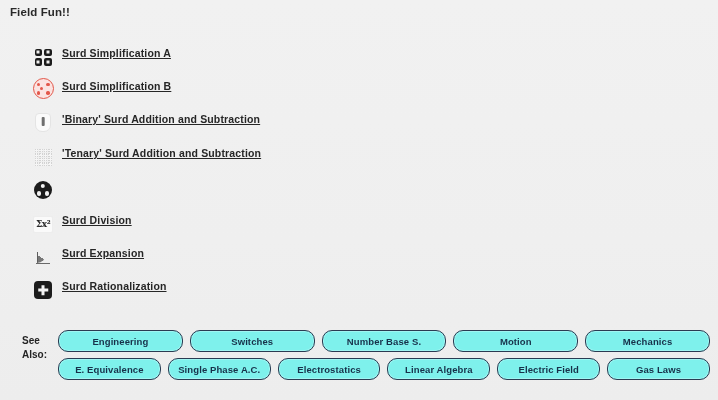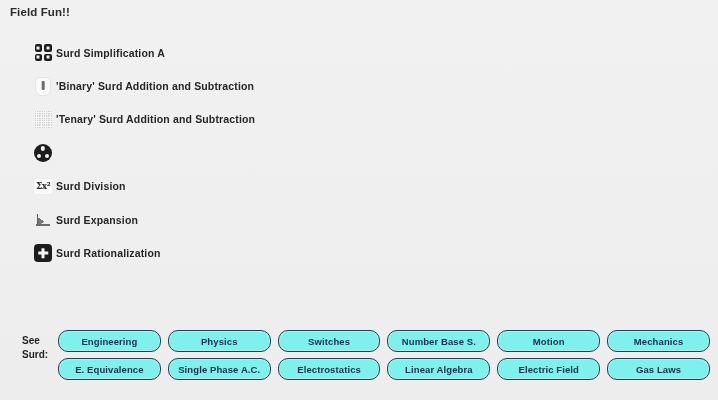--- a/index.html
+++ b/index.html
@@ -42,29 +42,31 @@
   .link-row {
     display: flex;
     align-items: center;
     height: 33.4px;
   }
   .icon-slot {
     width: 26px;
     min-width: 26px;
     height: 26px;
     display: flex;
-    align-items: center;
+    align-items: flex-end;
     justify-content: center;
+    margin-right: 6px;
   }
   .row-label {
     font-size: 10.5px;
     font-weight: bold;
     color: #262626;
     letter-spacing: 0.15px;
     white-space: nowrap;
+    text-decoration: underline;
   }
 
   
   .ic-grid4 {
     width: 17px; height: 17px;
     display: grid;
     grid-template-columns: 1fr 1fr;
     grid-template-rows: 1fr 1fr;
     gap: 2px;
   }
@@ -267,20 +269,32 @@
         <div class="ic-grid4">
             <span></span>
             <span></span>
             <span></span>
             <span></span>
           </div>
       </div>
       <div class="row-label">Surd Simplification A</div>
     </div>
 
+    <div class="link-row">
+      <div class="icon-slot">
+        <div class="ic-redcircle">
+            <i></i>
+            <i></i>
+            <i></i>
+            <i></i>
+            <i></i>
+          </div>
+      </div>
+      <div class="row-label">Surd Simplification B</div>
+    </div>
 
     <div class="link-row">
       <div class="icon-slot">
         <div class="ic-shield"></div>
       </div>
       <div class="row-label">'Binary' Surd Addition and Subtraction</div>
     </div>
 
     <div class="link-row">
       <div class="icon-slot">
@@ -335,27 +349,26 @@
         <div class="ic-plusbox"></div>
       </div>
       <div class="row-label">Surd Rationalization</div>
     </div>
 
   </div>
 
   <div class="see-also-block">
     <div class="see-also-label">
       <span>See</span>
-      <span>Surd:</span>
+      <span>Also:</span>
     </div>
     <div class="btn-grid">
 
       <div class="btn-row">
         <div class="chip">Engineering</div>
-        <div class="chip">Physics</div>
         <div class="chip">Switches</div>
         <div class="chip">Number Base S.</div>
         <div class="chip">Motion</div>
         <div class="chip">Mechanics</div>
       </div>
 
       <div class="btn-row">
         <div class="chip">E. Equivalence</div>
         <div class="chip">Single Phase A.C.</div>
         <div class="chip">Electrostatics</div>

